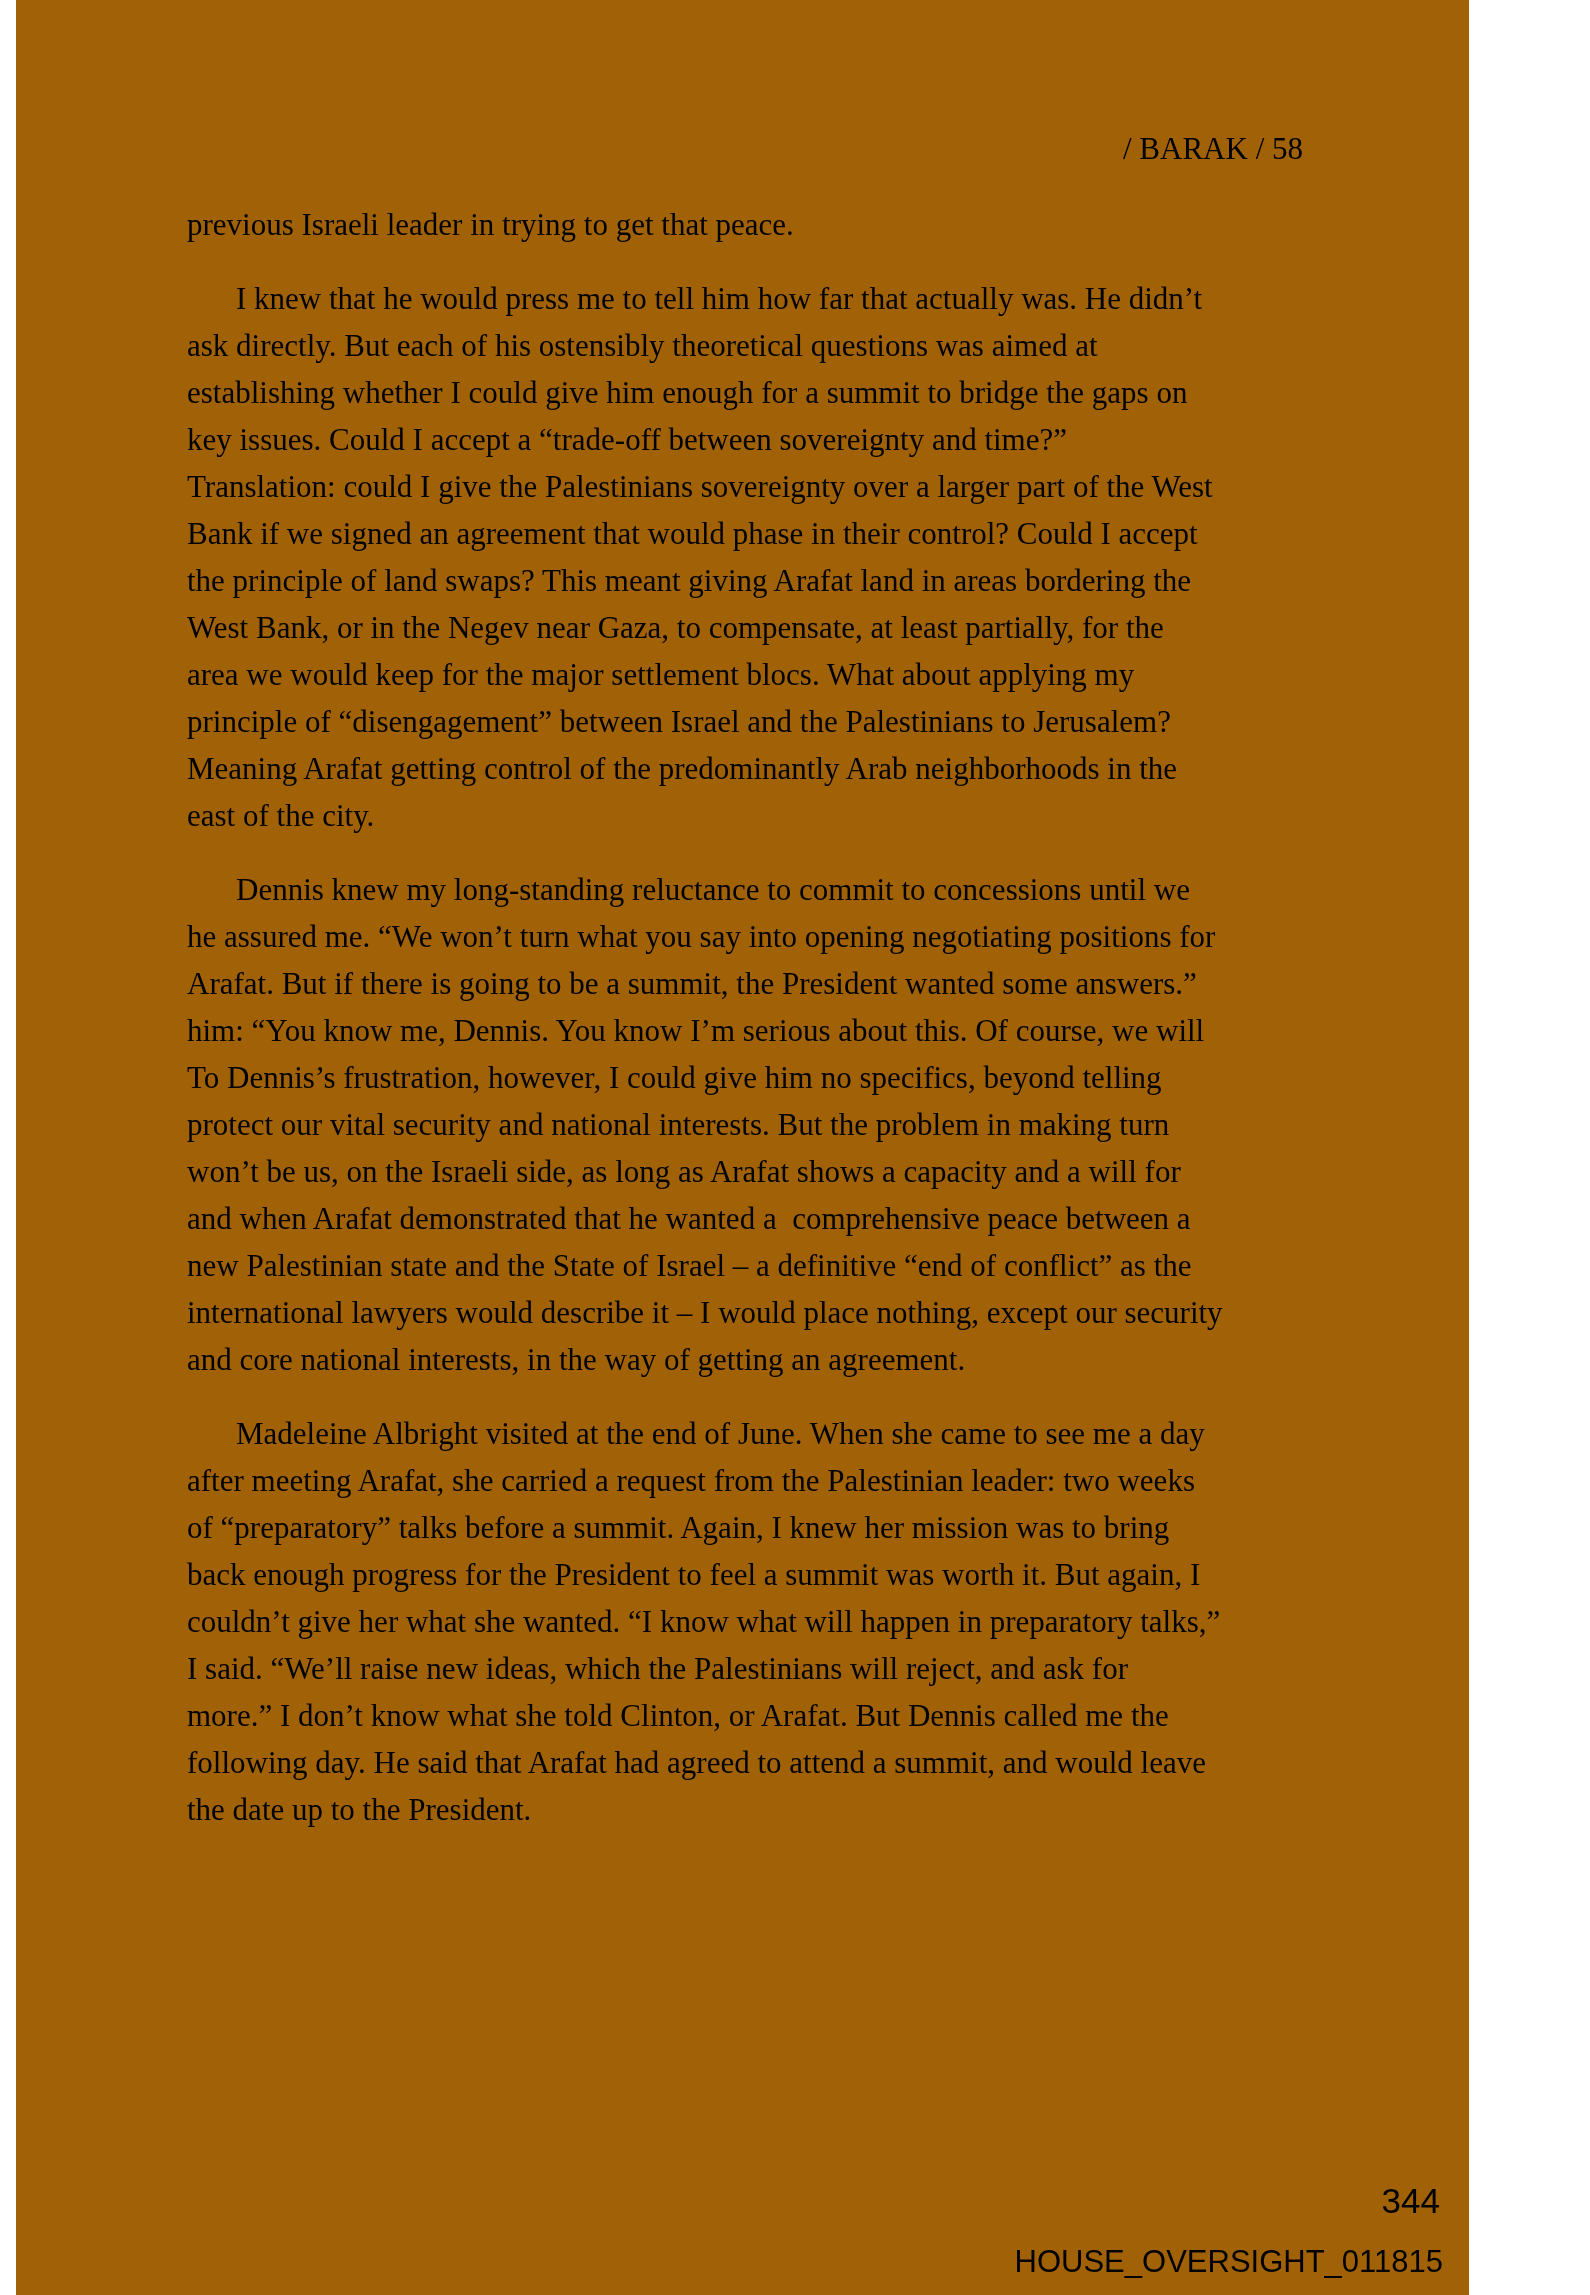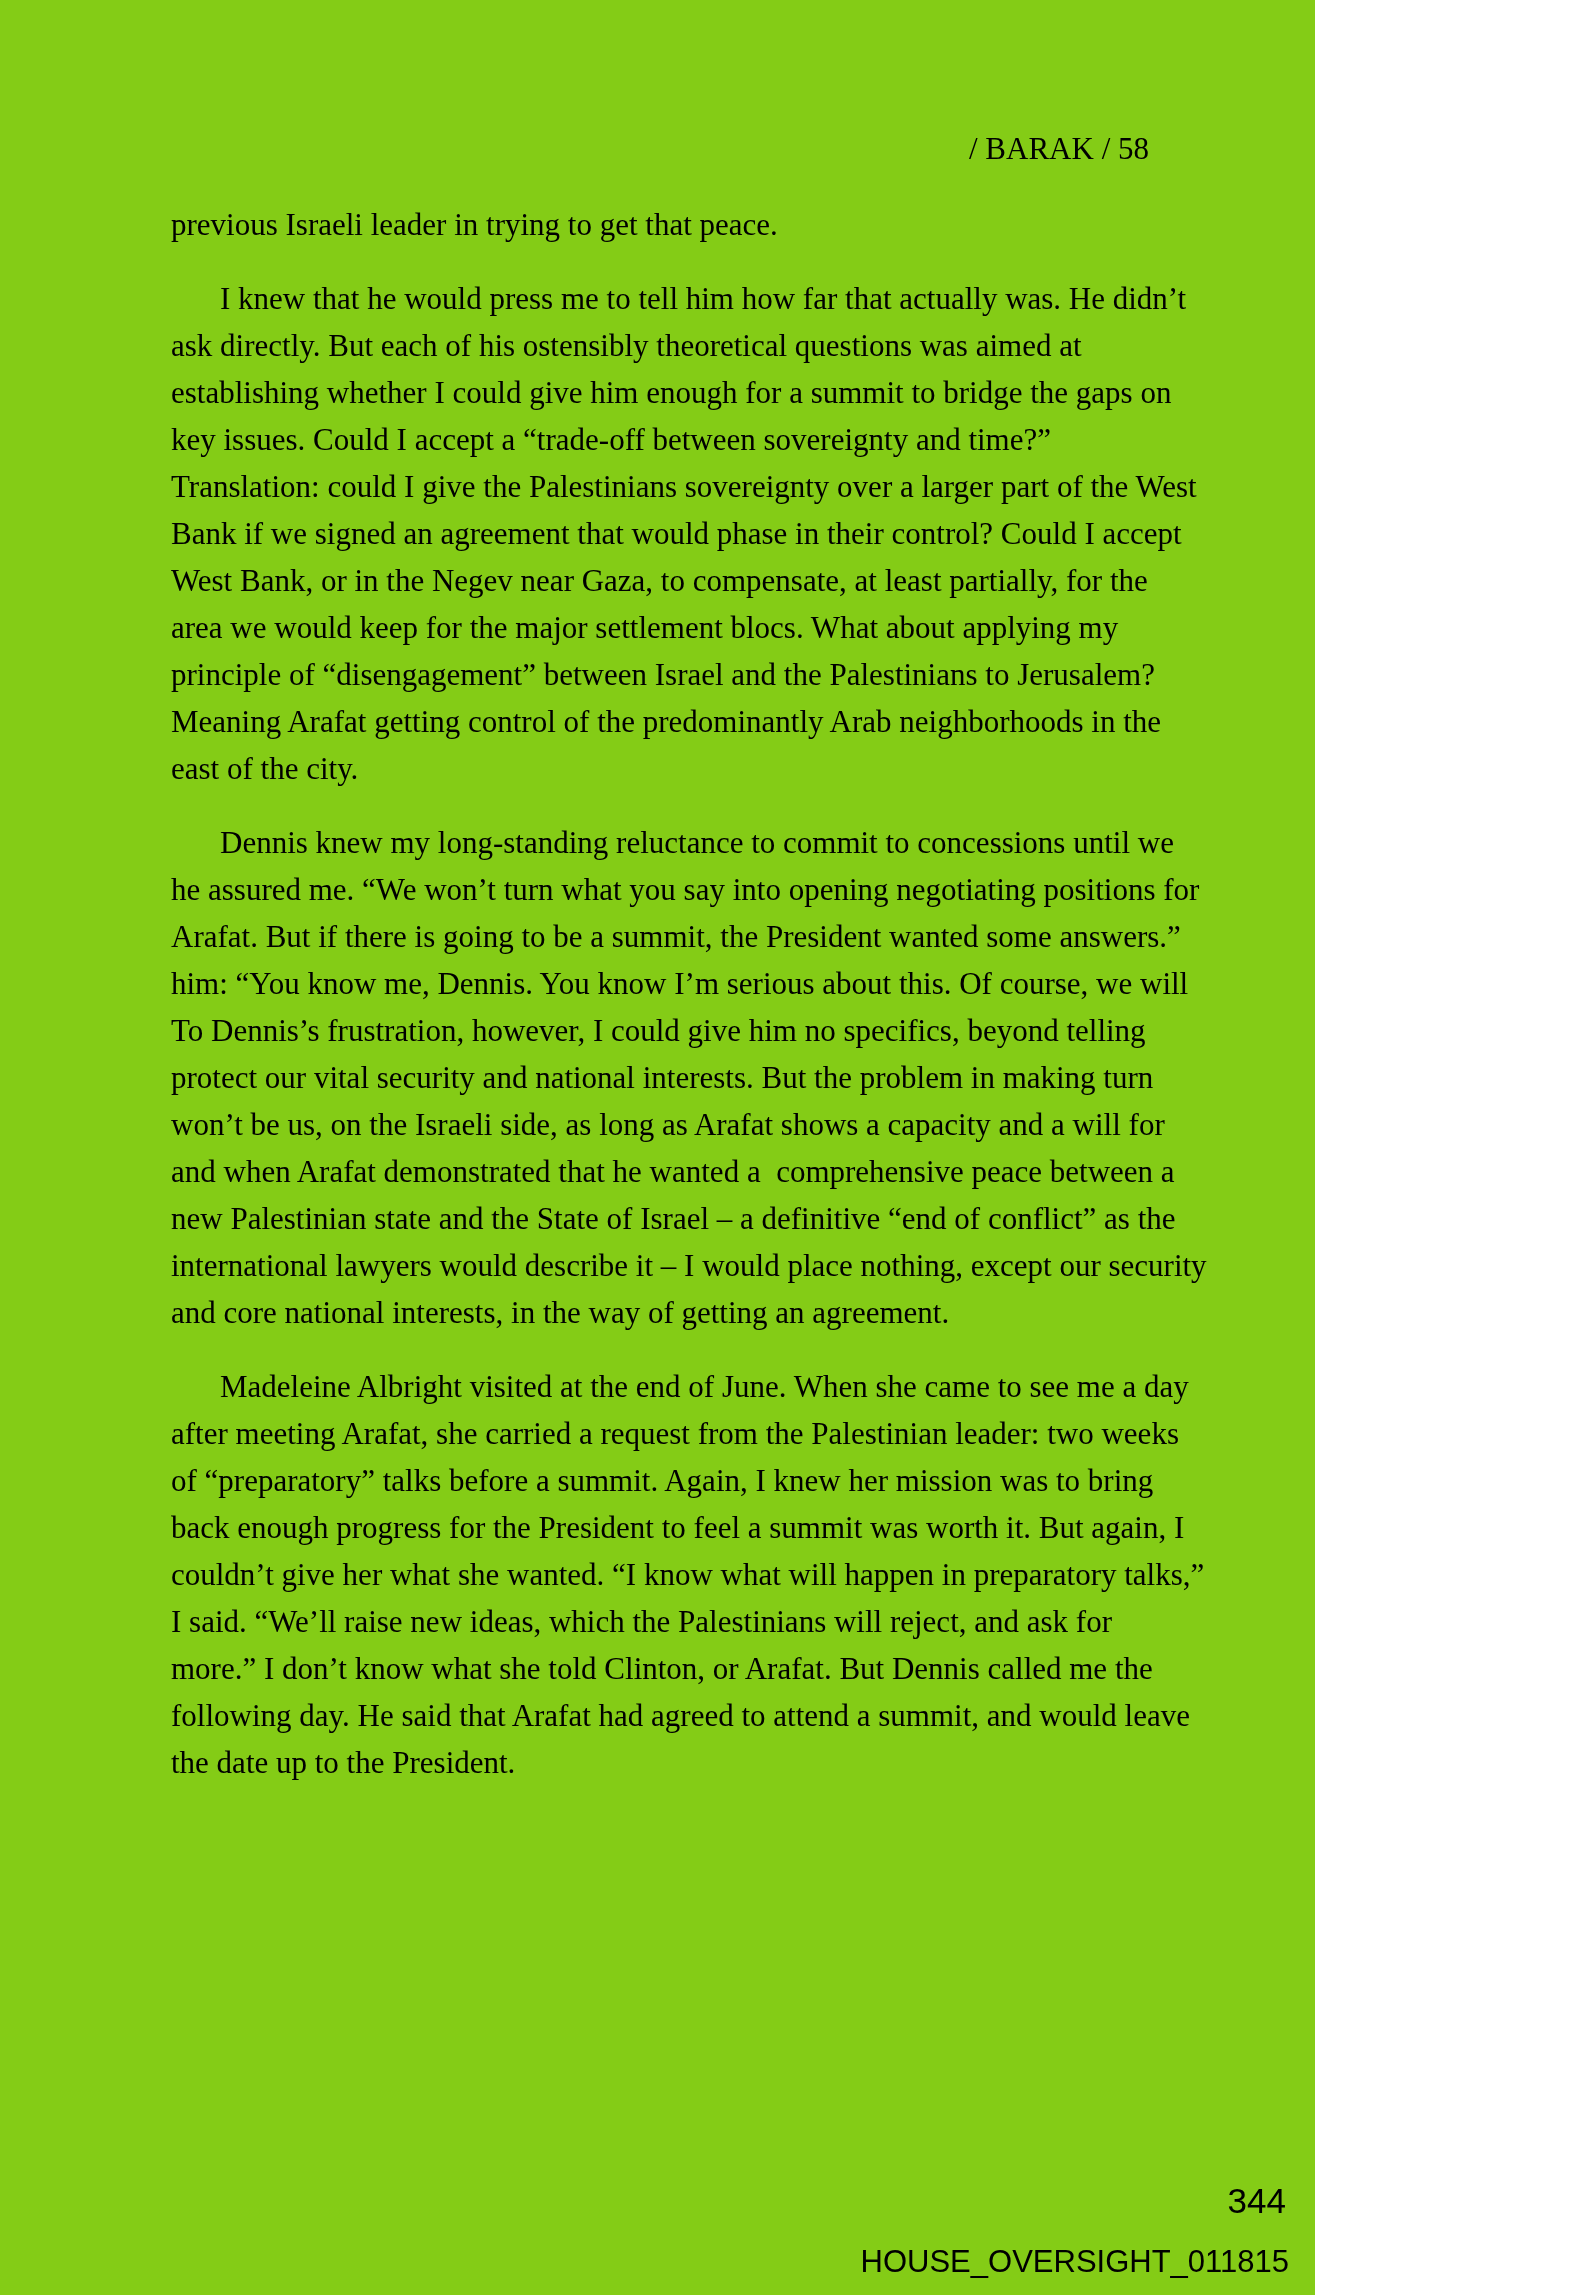--- a/index.html
+++ b/index.html
@@ -2,26 +2,27 @@
 <html style="font-size:10.3px"><head>
 <meta charset="utf-8">
 <style>
   html, body {
     margin: 0;
     padding: 0;
     background: #ffffff;
   }
   .page {
     position: relative;
-    width: 1315px;
+    width: 1453px;
     height: 2295px;
-    background: #84cc16;
+    background: #a16207;
     color: #000000;
     font-family: "Liberation Serif", "DejaVu Serif", serif;
     overflow: hidden;
+    margin-left: 16px;
   }
   .page-header {
     position: absolute;
     top: 95px;
     right: 166px;
     font-size: 31px;
     line-height: 36px;
     white-space: pre;
   }
   .body-text {
@@ -76,20 +77,21 @@
       <p class="para">
         <span class="line">previous Israeli leader in trying to get that peace.</span>
       </p>
       <p class="para indent">
         <span class="line">I knew that he would press me to tell him how far that actually was. He didn’t</span>
         <span class="line">ask directly. But each of his ostensibly theoretical questions was aimed at</span>
         <span class="line">establishing whether I could give him enough for a summit to bridge the gaps on</span>
         <span class="line">key issues. Could I accept a “trade-off between sovereignty and time?”</span>
         <span class="line">Translation: could I give the Palestinians sovereignty over a larger part of the West</span>
         <span class="line">Bank if we signed an agreement that would phase in their control? Could I accept</span>
+        <span class="line">the principle of land swaps? This meant giving Arafat land in areas bordering the</span>
         <span class="line">West Bank, or in the Negev near Gaza, to compensate, at least partially, for the</span>
         <span class="line">area we would keep for the major settlement blocs. What about applying my</span>
         <span class="line">principle of “disengagement” between Israel and the Palestinians to Jerusalem?</span>
         <span class="line">Meaning Arafat getting control of the predominantly Arab neighborhoods in the</span>
         <span class="line">east of the city.</span>
       </p>
       <p class="para indent">
         <span class="line">Dennis knew my long-standing reluctance to commit to concessions until we</span>
         <span class="line">he assured me. “We won’t turn what you say into opening negotiating positions for</span>
         <span class="line">Arafat. But if there is going to be a summit, the President wanted some answers.”</span>

